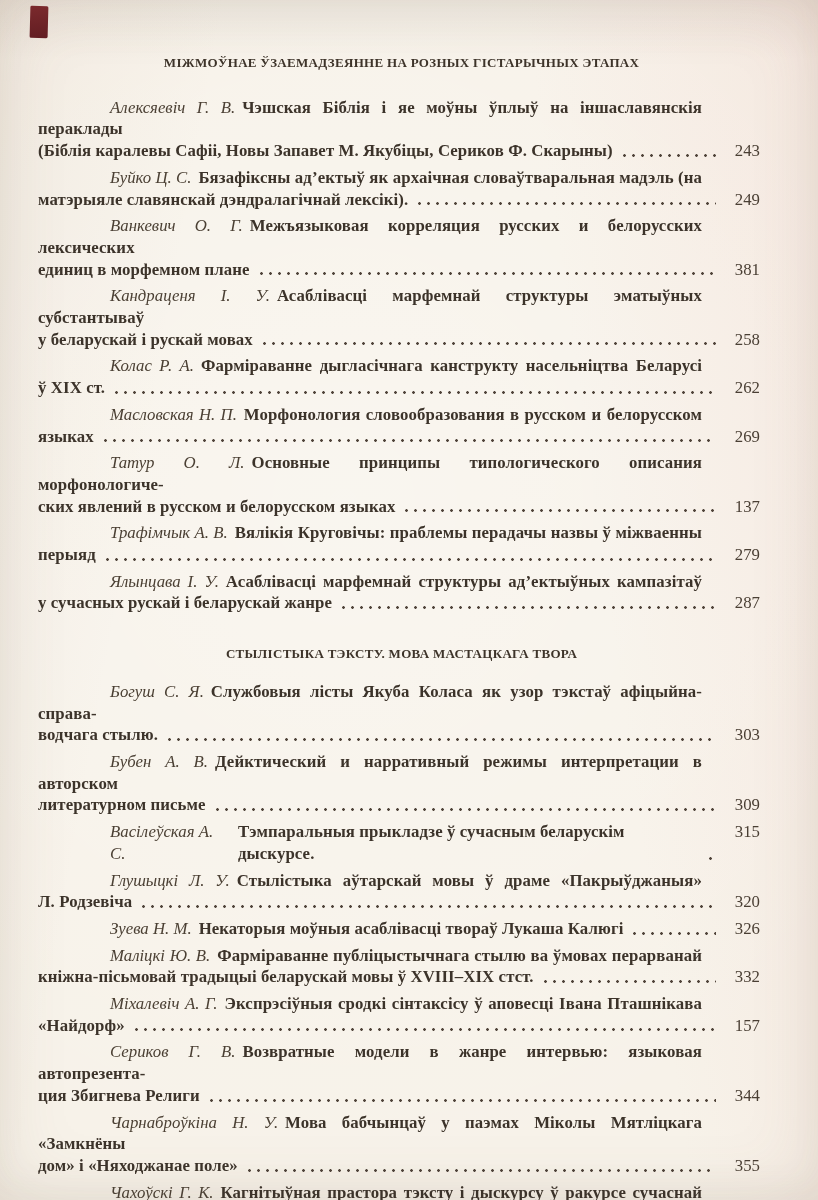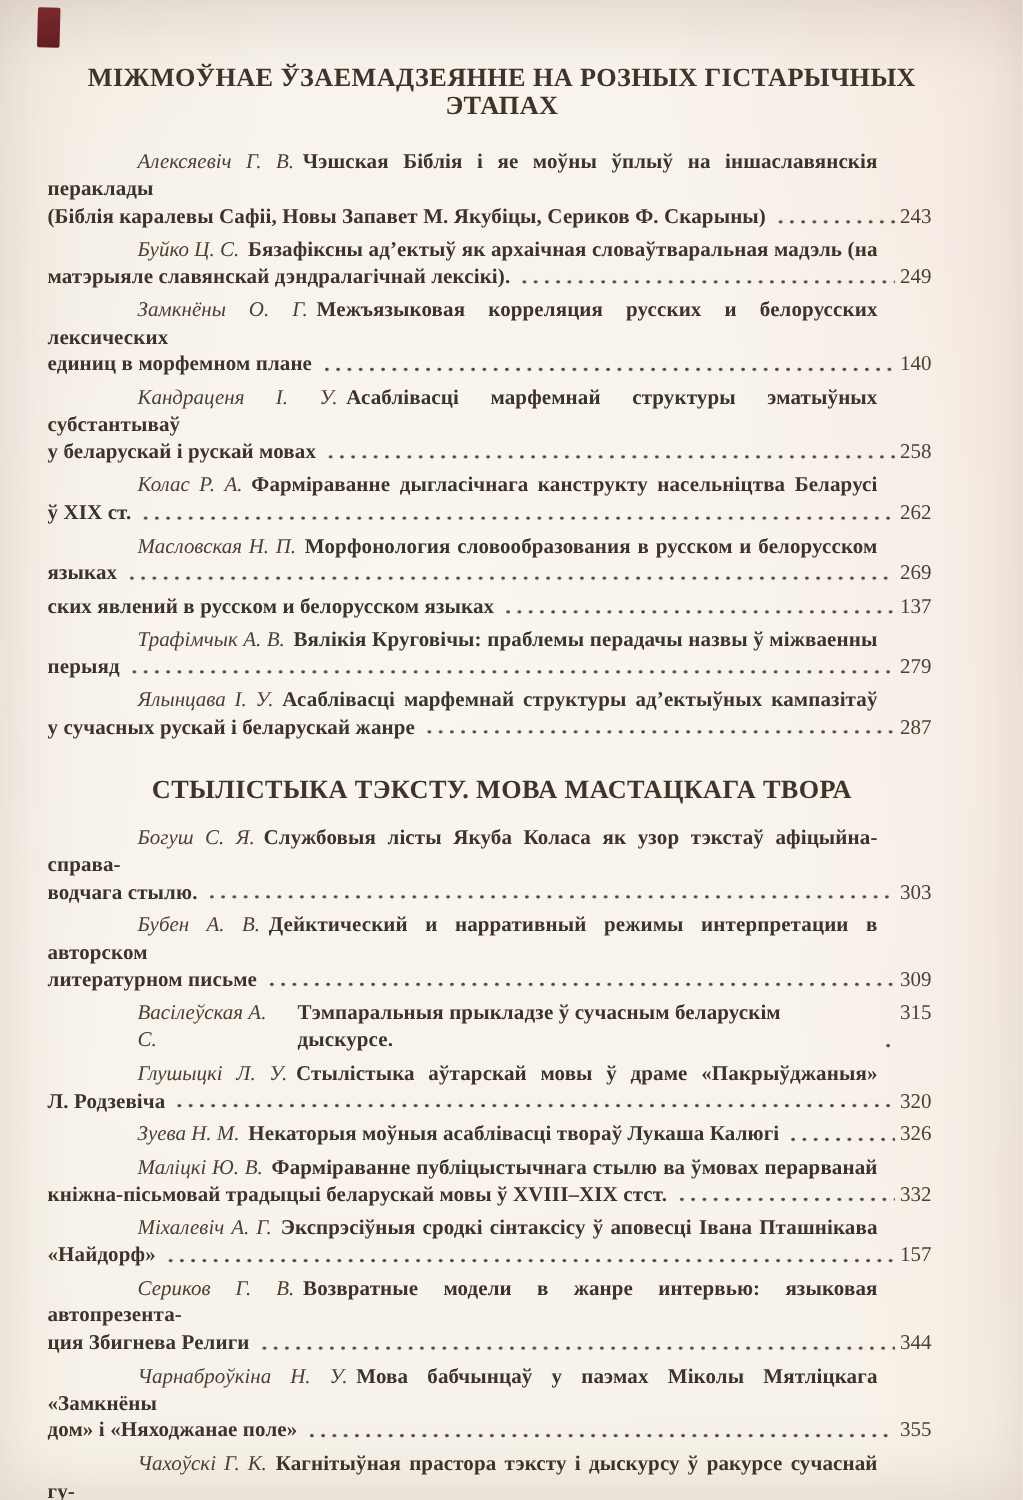--- a/index.html
+++ b/index.html
@@ -26,21 +26,21 @@
   .content {
     position:absolute; left:38px; top:52px; width:727px;
     color:#453a2f;
     font-size:16.8px; line-height:21.7px;
     filter:blur(0.22px);
   }
   .section-heading {
     margin:0 0 23px 0;
     text-align:center;
     font-weight:bold;
-    font-size:21px;
+    font-size:13px;
     letter-spacing:0.3px;
     color:#3e342a;
   }
   .section + .section .section-heading { margin:29px 0 16px 0; }
   .entry { margin:0 5px 5px 0; }
   .entry p { margin:0; }
   .line1 {
     padding-right:58px;
     text-align:justify;
     text-align-last:justify;
@@ -54,21 +54,21 @@
   .line2 .gap { flex:0 0 7px; }
   .title { font-weight:bold; color:#3c332a; letter-spacing:0.1px; }
   .dots {
     flex:1 1 auto; min-width:10px; height:5px; align-self:flex-end;
     margin:0 4px 4px 7px;
     background-image:radial-gradient(circle, #50443a 1.15px, rgba(0,0,0,0) 1.55px);
     background-size:9px 5px;
     background-position:0 55%;
     background-repeat:repeat-x;
   }
-  .pg { flex:0 0 auto; min-width:40px; color:#4a3f34; }
+  .pg { flex:0 0 auto; min-width:40px; text-align:right; color:#4a3f34; }
 </style>
 </head>
 <body>
 
 <div class="page">
   <div class="red-mark"></div>
   <div class="content">
     <div>
   <div class="section">
     <h2 class="section-heading">МІЖМОЎНАЕ ЎЗАЕМАДЗЕЯННЕ НА РОЗНЫХ ГІСТАРЫЧНЫХ ЭТАПАХ</h2>
@@ -85,25 +85,25 @@
   <div class="entry">
     <p class="line1"><span class="author">Буйко Ц. С.</span><span class="gap"> </span><span class="title">Бязафіксны ад’ектыў як архаічная словаўтваральная мадэль (на</span></p>
     <p class="line2">
                 <span class="title">матэрыяле славянскай дэндралагічнай лексікі).</span>
                 <span class="dots"></span>
                 <span class="pg">249</span>
               </p>
   </div>
 
   <div class="entry">
-    <p class="line1"><span class="author">Замкнёны О. Г.</span><span class="gap"> </span><span class="title">Межъязыковая корреляция русских и белорусских лексических</span></p>
+    <p class="line1"><span class="author">Ванкевич О. Г.</span><span class="gap"> </span><span class="title">Межъязыковая корреляция русских и белорусских лексических</span></p>
     <p class="line2">
                 <span class="title">единиц в морфемном плане</span>
                 <span class="dots"></span>
-                <span class="pg">140</span>
+                <span class="pg">381</span>
               </p>
   </div>
 
   <div class="entry">
     <p class="line1"><span class="author">Кандраценя І. У.</span><span class="gap"> </span><span class="title">Асаблівасці марфемнай структуры эматыўных субстантываў</span></p>
     <p class="line2">
                 <span class="title">у беларускай і рускай мовах</span>
                 <span class="dots"></span>
                 <span class="pg">258</span>
               </p>
@@ -121,20 +121,21 @@
   <div class="entry">
     <p class="line1"><span class="author">Масловская Н. П.</span><span class="gap"> </span><span class="title">Морфонология словообразования в русском и белорусском</span></p>
     <p class="line2">
                 <span class="title">языках</span>
                 <span class="dots"></span>
                 <span class="pg">269</span>
               </p>
   </div>
 
   <div class="entry">
+    <p class="line1"><span class="author">Татур О. Л.</span><span class="gap"> </span><span class="title">Основные принципы типологического описания морфонологиче-</span></p>
     <p class="line2">
                 <span class="title">ских явлений в русском и белорусском языках</span>
                 <span class="dots"></span>
                 <span class="pg">137</span>
               </p>
   </div>
 
   <div class="entry">
     <p class="line1"><span class="author">Трафімчык А. В.</span><span class="gap"> </span><span class="title">Вялікія Круговічы: праблемы перадачы назвы ў міжваенны</span></p>
     <p class="line2">

